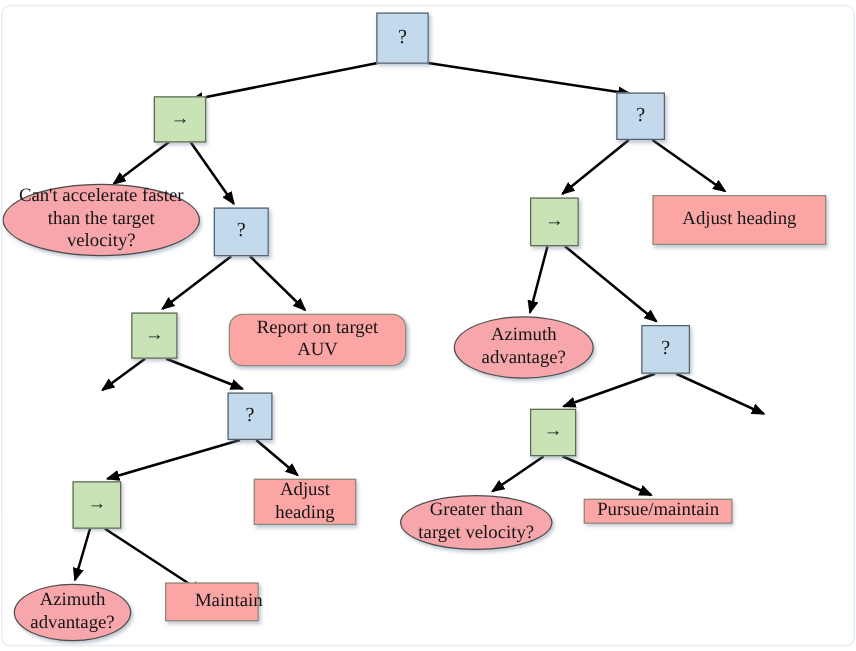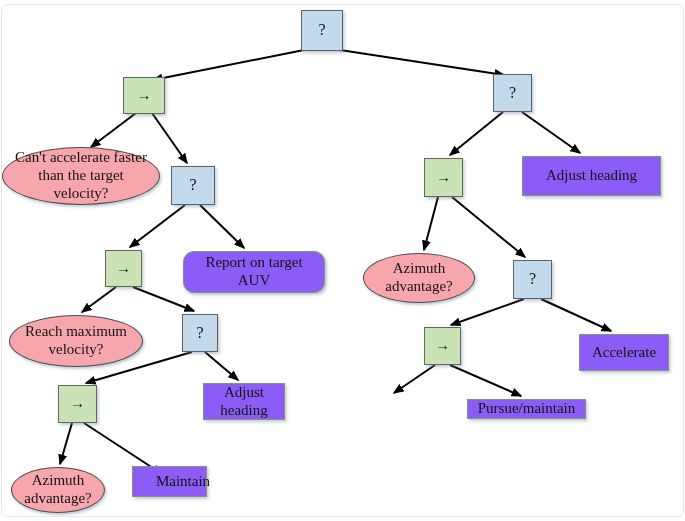--- a/index.html
+++ b/index.html
@@ -15,21 +15,21 @@
   #edges line { stroke:#000; stroke-width:2; }
   .node {
     position:absolute; box-sizing:border-box;
     display:flex; align-items:center; justify-content:center;
     text-align:center; color:#141414; font-size:15px; line-height:1.18;
     box-shadow:1.5px 2px 3px rgba(110,130,155,0.45);
   }
   .decision { background:#c3daed; border:1.5px solid #57626d; font-size:16px; }
   .sequence { background:#c9e2b6; border:1.5px solid #5e6a54; font-size:15px; }
   .condition { background:#f7a7ac; border:1.5px solid #4c4c4c; border-radius:50%; padding:2px 8px; }
-  .action { background:#8b5cf6; border:1.5px solid #8d8d79; padding:1px 4px; }
+  .action { background:#fca5a5; border:1.5px solid #8d8d79; padding:1px 4px; }
 </style>
 </head>
 <body>
 
 <div id="stage">
 
   <svg id="edges" xmlns="http://www.w3.org/2000/svg" width="685" height="521" viewBox="0 0 685 521">
     <defs>
       <marker id="arrow" markerWidth="11" markerHeight="9" refX="9.5" refY="4.5" orient="auto" markerUnits="userSpaceOnUse">
         <path d="M0,0 L11,4.5 L0,9 z" fill="#000"></path>
@@ -66,28 +66,27 @@
   <div class="node decision" style="left:171px; top:166px; width:44px; height:39px;">?</div>
   <div class="node sequence" style="left:424px; top:158px; width:39px; height:39px;">→</div>
   <div class="node action" style="left:522px; top:156px; width:139px; height:40px;">Adjust heading</div>
 
   <div class="node sequence" style="left:105px; top:250px; width:37px; height:37px;">→</div>
   <div class="node action" style="left:183px; top:251px; width:142px; height:42px;border-radius:11px;">Report on target AUV</div>
 
   <div class="node condition" style="left:363px; top:253px; width:112px; height:50px;">Azimuth advantage?</div>
   <div class="node decision" style="left:513px; top:260px; width:39px; height:39px;">?</div>
 
-  <div class="node condition" style="left:9px; top:315px; width:134px; height:52px;">Reach maximum velocity?</div>
   <div class="node decision" style="left:182px; top:314px; width:36px; height:38px;">?</div>
 
   <div class="node sequence" style="left:424px; top:327px; width:37px; height:38px;">→</div>
-  <div class="node action" style="left:579px; top:334px; width:90px; height:37px;">Accelerate</div>
 
   <div class="node sequence" style="left:58px; top:385px; width:39px; height:38px;">→</div>
   <div class="node action" style="left:203px; top:383px; width:82px; height:37px;">Adjust heading</div>
 
+  <div class="node condition" style="left:320px; top:396px; width:122px; height:44px;">Greater than target velocity?</div>
   <div class="node action" style="left:467px; top:399px; width:119px; height:20px;">Pursue/maintain</div>
 
   <div class="node condition" style="left:11px; top:467px; width:94px; height:46px;">Azimuth advantage?</div>
   <div class="node action" style="left:132px; top:466px; width:75px; height:31px;padding-left:31px;">Maintain</div>
 
   <div id="frame"></div>
 </div>
 
 </body></html>

